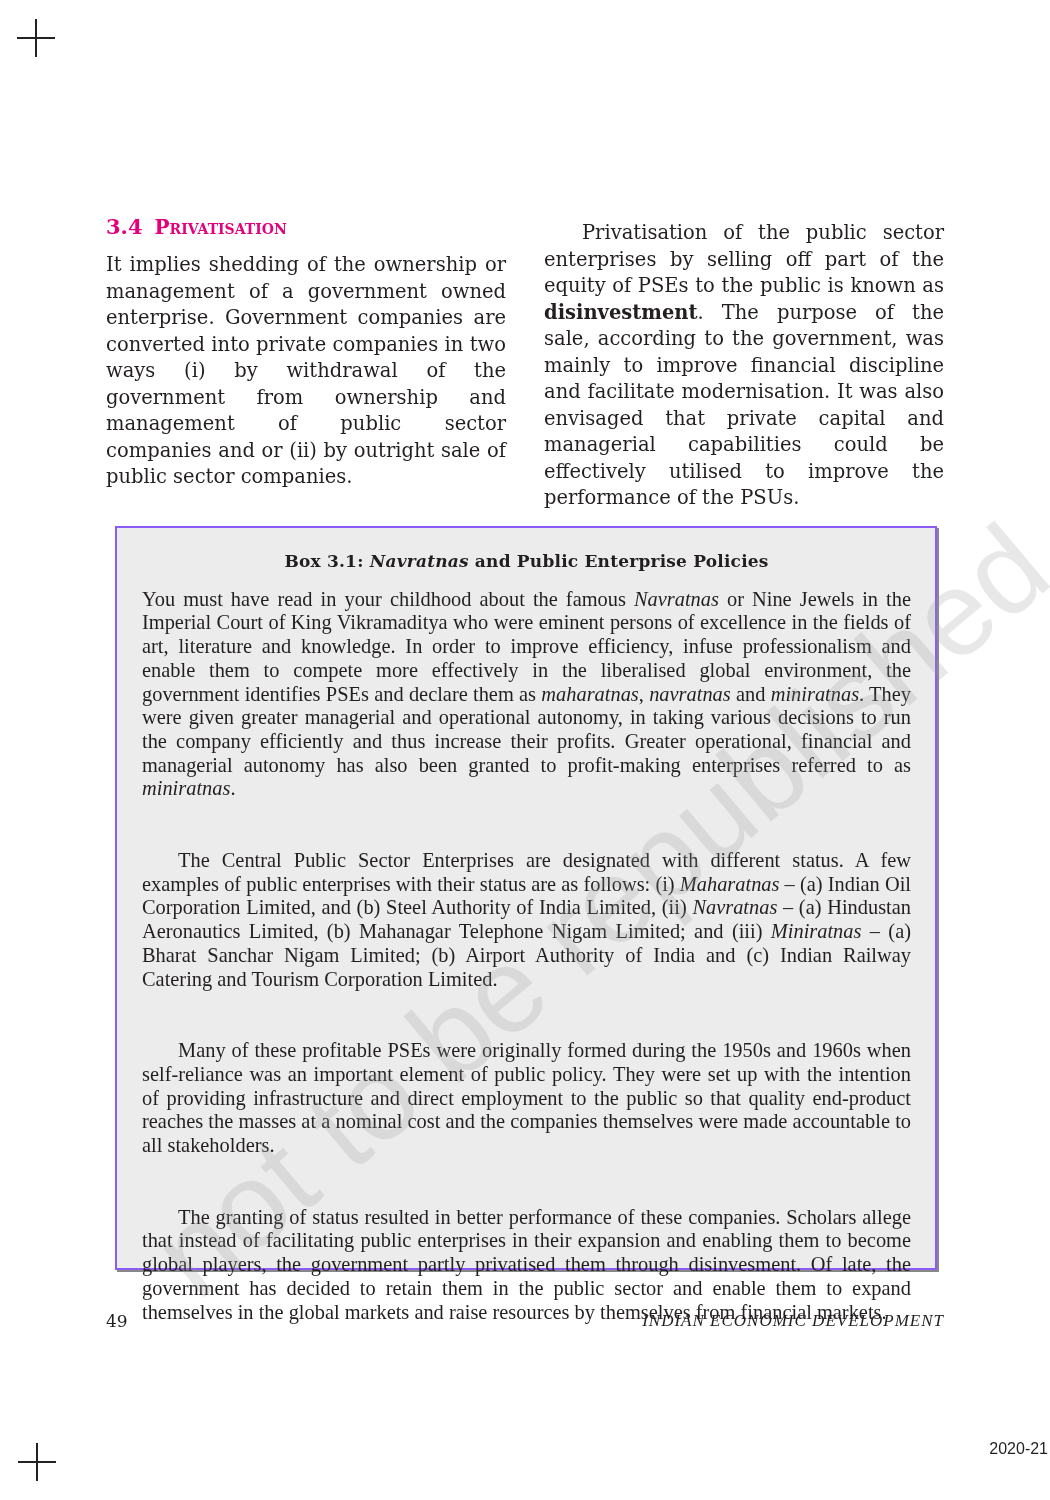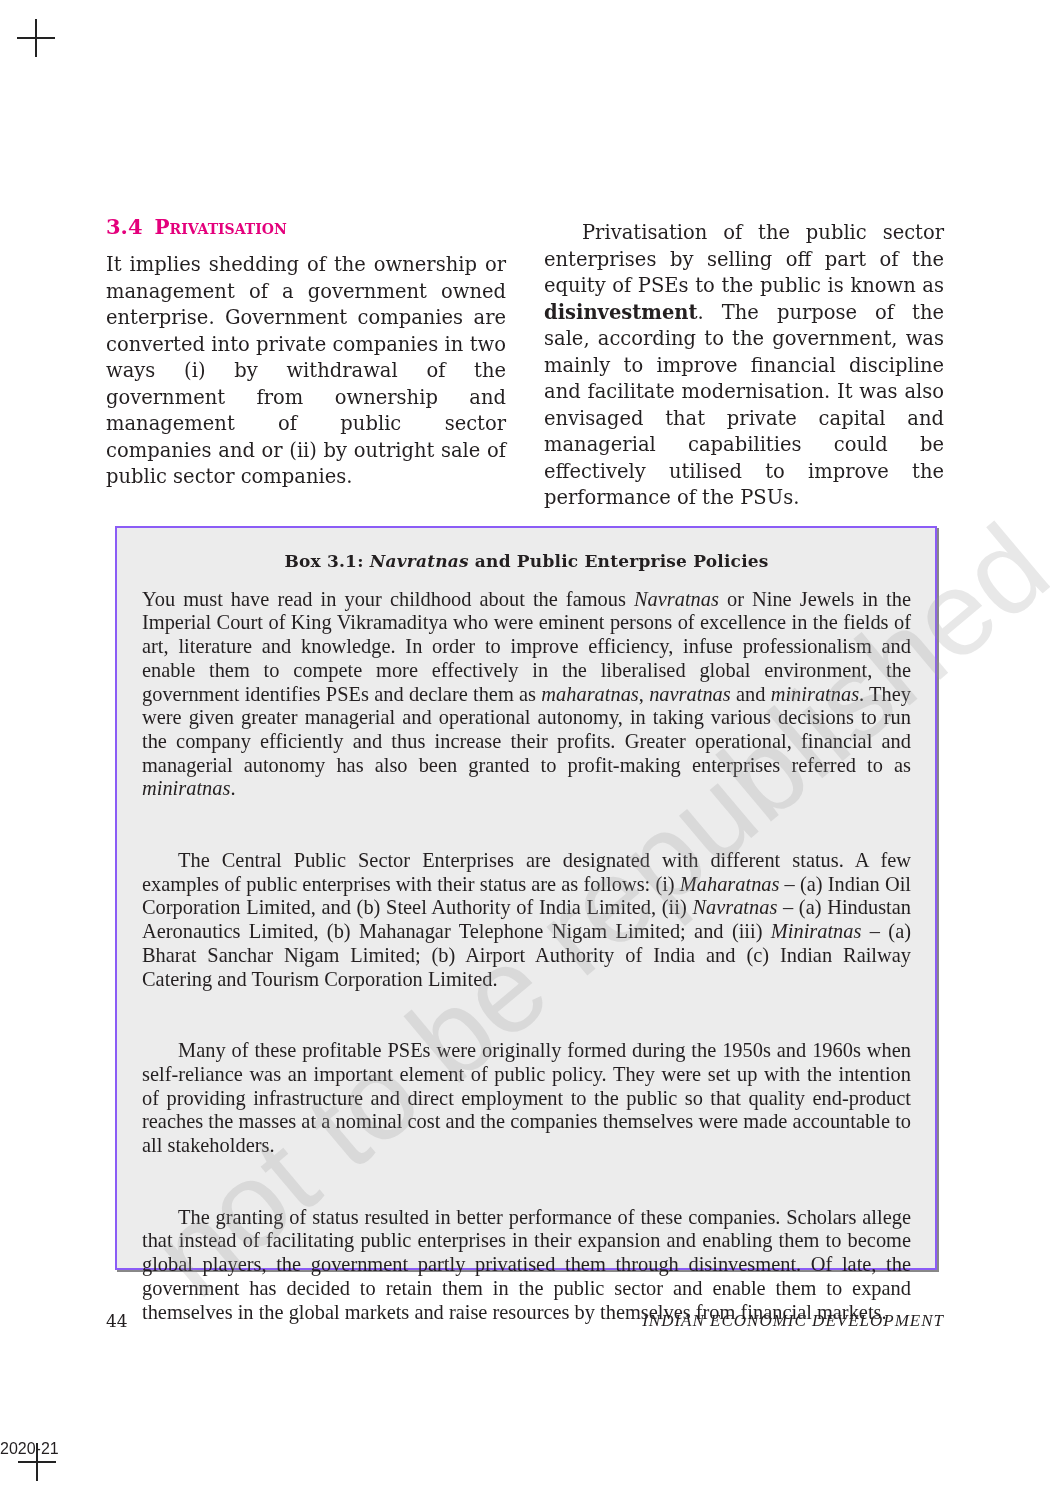--- a/index.html
+++ b/index.html
@@ -36,21 +36,21 @@
 
   .watermark {
     position: absolute; left: 150px; top: 520px; width: 900px; height: 780px; pointer-events: none;
     color: rgba(150,150,150,0.22); font-family: "Liberation Sans", sans-serif; font-size: 120px;
     transform: rotate(-40deg); transform-origin: 50% 50%; white-space: nowrap; line-height: 130px;
     display: flex; align-items: center; justify-content: center;
   }
 
   .footer-left { position: absolute; left: 106px; top: 1311px; font-size: 17px; }
   .footer-right { position: absolute; right: 106px; top: 1311px; font-size: 17px; letter-spacing: 1px; font-family: "Liberation Serif", serif; font-style: italic; }
-  .year { position: absolute; left: 0; right: 12px; top: 1440px; text-align: left; font-family: "Liberation Sans", sans-serif; font-size: 16px; }
+  .year { position: absolute; left: 0; right: 2px; top: 1440px; text-align: right; font-family: "Liberation Sans", sans-serif; font-size: 16px; }
 </style>
 </head>
 <body>
 
 <div class="crop" style="left:17px; top:19px;"></div>
 <div class="crop" style="left:18px; top:1443px;"></div>
 
 <div class="col col-left">
   <h2 class="section-heading">
     <span class="num">3.4</span><span class="title">Privatisation</span>
@@ -65,15 +65,15 @@
 <div class="box">
   <div class="box-title"><span>Box 3.1: </span><i>Navratnas</i><span> and Public Enterprise Policies</span></div>
   <p><span>You must have read in your childhood about the famous </span><i>Navratnas</i><span> or Nine Jewels in the Imperial Court of King Vikramaditya who were eminent persons of excellence in the fields of art, literature and knowledge. In order to improve efficiency, infuse professionalism and enable them to compete more effectively in the liberalised global environment, the government identifies PSEs and declare them as </span><i>maharatnas</i><span>, </span><i>navratnas</i><span> and </span><i>miniratnas</i><span>. They were given greater managerial and operational autonomy, in taking various decisions to run the company efficiently and thus increase their profits. Greater operational, financial and managerial autonomy has also been granted to profit-making enterprises referred to as </span><i>miniratnas</i><span>.</span></p>
   <p><span>The Central Public Sector Enterprises are designated with different status. A few examples of public enterprises with their status are as follows: (i) </span><i>Maharatnas</i><span> – (a) Indian Oil Corporation Limited, and (b) Steel Authority of India Limited, (ii) </span><i>Navratnas</i><span> – (a) Hindustan Aeronautics Limited, (b) Mahanagar Telephone Nigam Limited; and (iii) </span><i>Miniratnas</i><span> – (a) Bharat Sanchar Nigam Limited; (b) Airport Authority of India and (c) Indian Railway Catering and Tourism Corporation Limited.</span></p>
   <p>Many of these profitable PSEs were originally formed during the 1950s and 1960s when self-reliance was an important element of public policy. They were set up with the intention of providing infrastructure and direct employment to the public so that quality end-product reaches the masses at a nominal cost and the companies themselves were made accountable to all stakeholders.</p>
   <p>The granting of status resulted in better performance of these companies. Scholars allege that instead of facilitating public enterprises in their expansion and enabling them to become global players, the government partly privatised them through disinvesment. Of late, the government has decided to retain them in the public sector and enable them to expand themselves in the global markets and raise resources by themselves from financial markets.</p>
 </div>
 
 <div class="watermark">not to be republished</div>
 
-<div class="footer-left">44</div>
+<div class="footer-left">49</div>
 <div class="footer-right">INDIAN ECONOMIC DEVELOPMENT</div>
 <div class="year">2020-21</div>
 
 </body></html>

